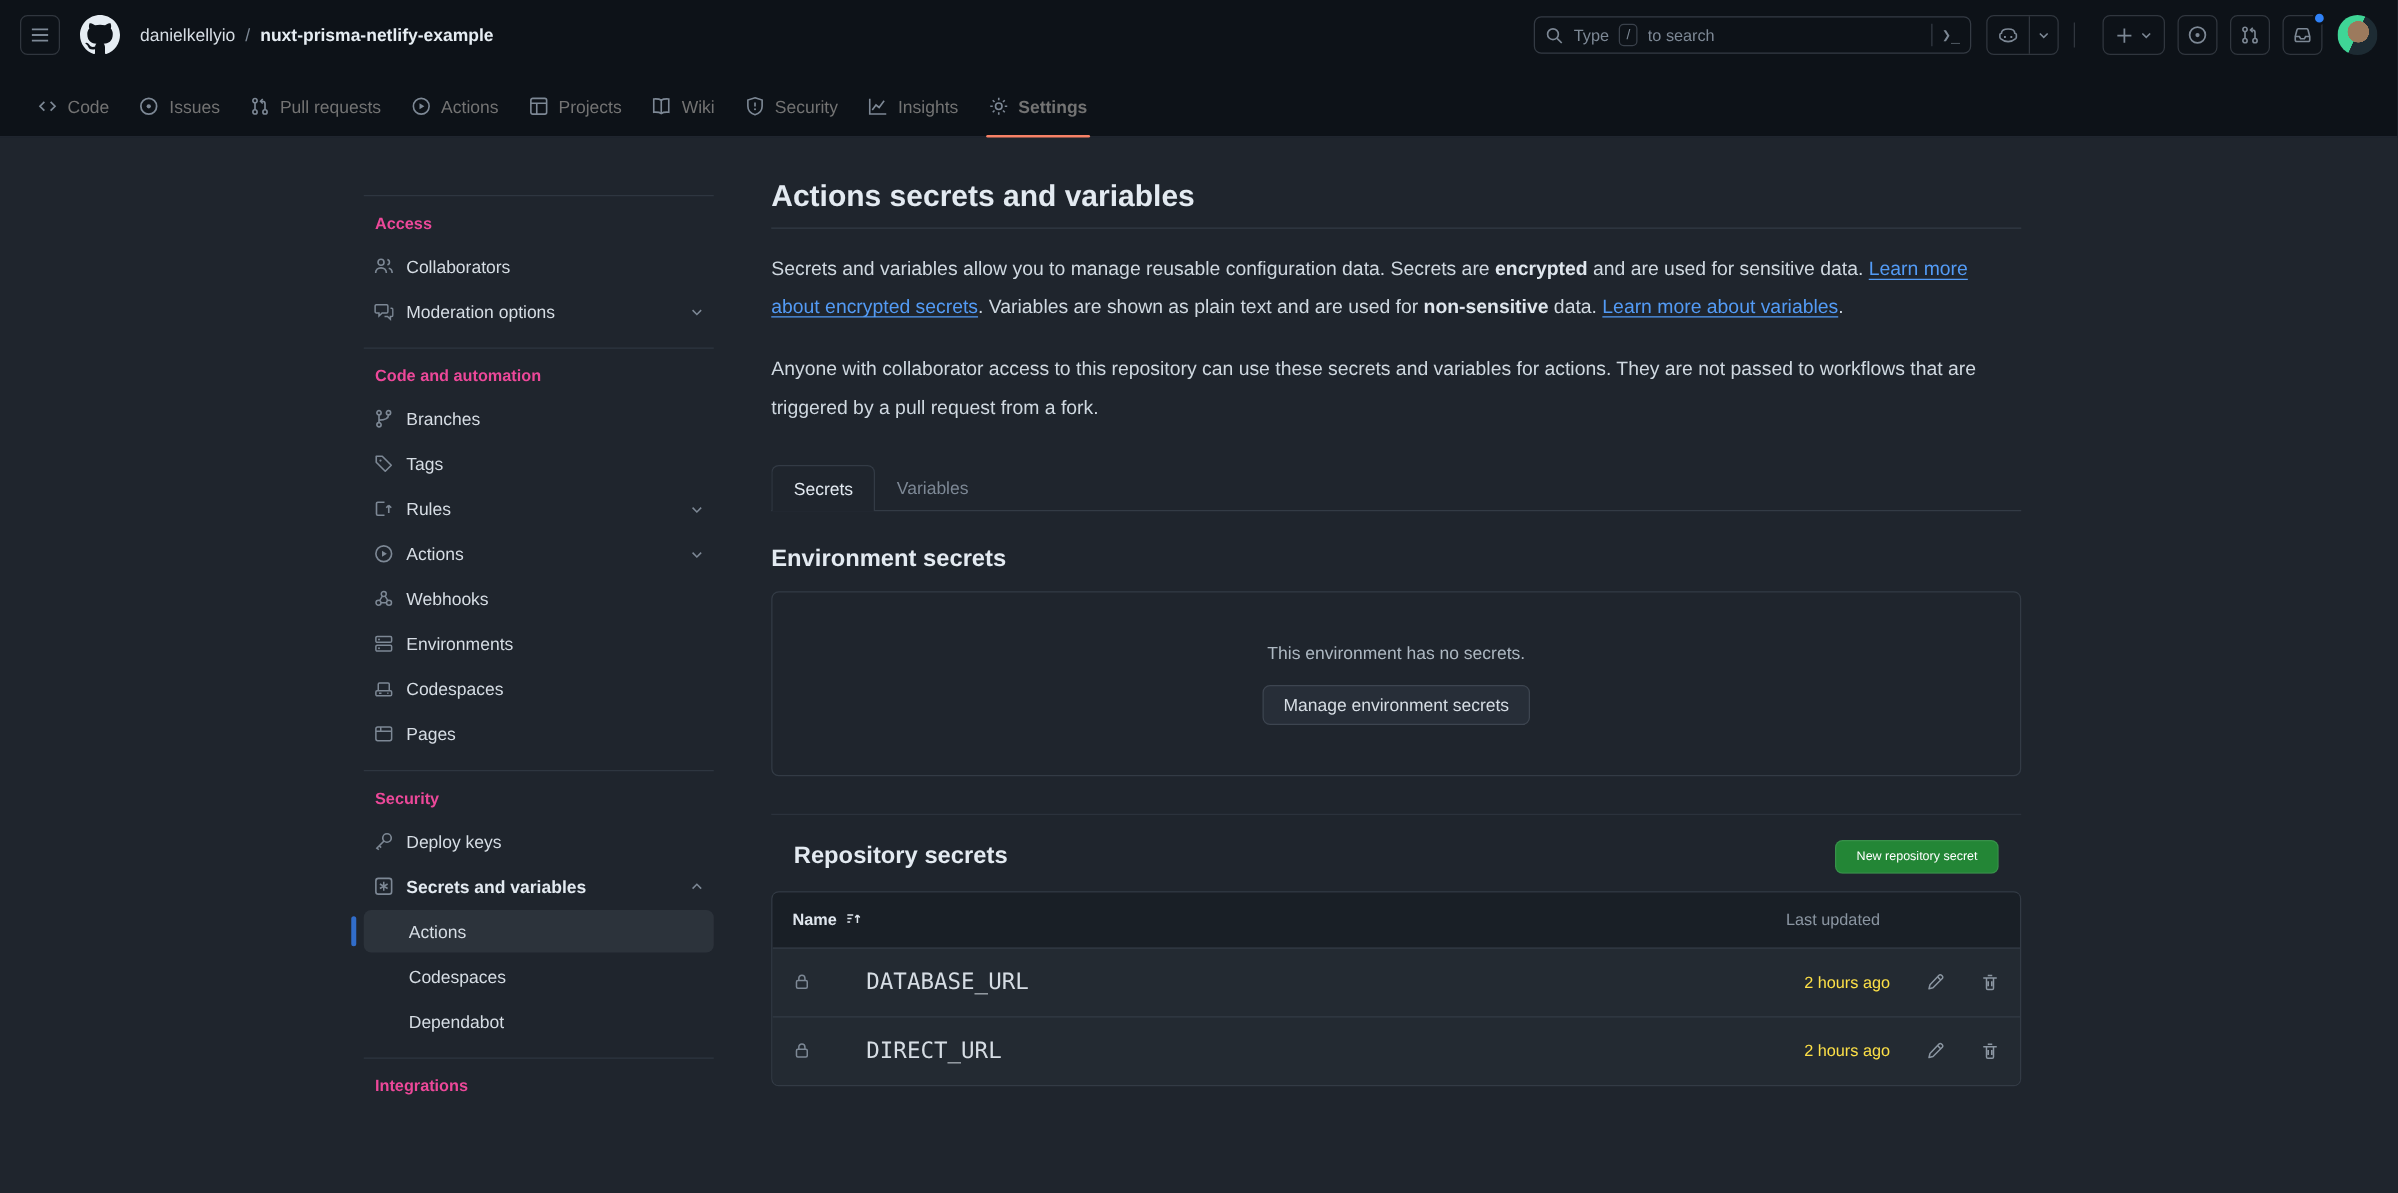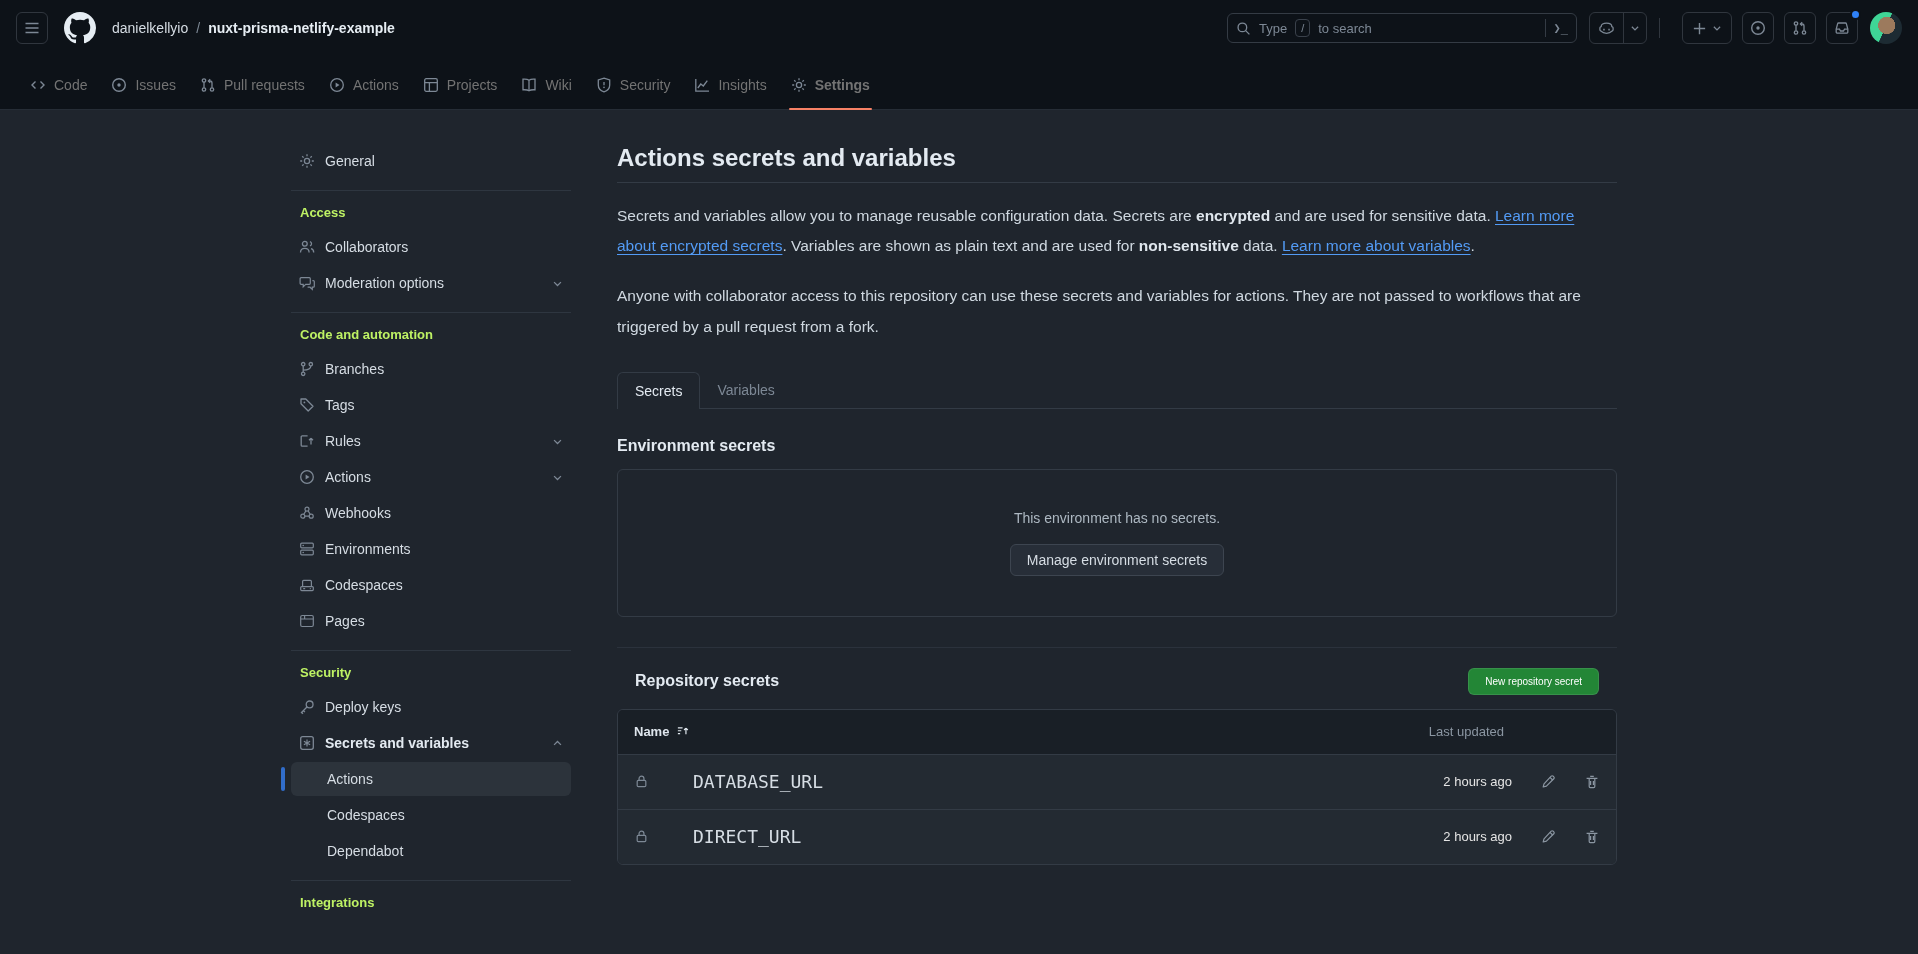--- a/index.html
+++ b/index.html
@@ -79,39 +79,39 @@
   .nav-item .chev { margin-left:auto; color:#7d8895; }
   .nav-item.bold { font-weight:600; color:#e3eaf1; }
   .nav-item.sub { padding-left:36px; color:#d6dde4; }
   .nav-item.selected { background:rgba(205,217,229,0.08); }
   .nav-item.selected::before {
     content:""; position:absolute; left:-10px; top:5px; bottom:5px; width:4px;
     border-radius:2px; background:#316dca;
   }
   .side-divider { border:0; border-top:1px solid #2e3640; margin:12px 0 14px 10px; }
   .side-title {
-    font-size:13px; font-weight:700; color:#bef264; padding-left:19px; margin:4px 0 10px;
+    font-size:13px; font-weight:700; color:#ec4899; padding-left:19px; margin:4px 0 10px;
   }
 
   
   .main { flex:1; min-width:0; }
   .page-title {
     font-size:24px; font-weight:600; color:#e3eaf1; padding-bottom:10px;
     border-bottom:1px solid #333b45; margin-bottom:18px;
   }
   .para { font-size:15.5px; line-height:1.95; color:#cfd8e0; margin-bottom:20px; }
   .para b { font-weight:700; color:#dfe6ed; }
   .link { color:#539bf5; text-decoration:underline; text-underline-offset:3px; cursor:pointer; }
   .tabnav { display:flex; border-bottom:1px solid #333b45; margin:30px 0 28px; }
   .tabnav-tab { padding:10px 17px; font-size:14px; color:#7d8895; cursor:pointer; }
   .tabnav-tab.active {
     color:#e3eaf1; background:#1f252d; border:1px solid #333b45; border-bottom:none;
     border-radius:6px 6px 0 0; margin-bottom:-1px;
   }
-  .section-h { font-size:16px; font-weight:600; color:#e3eaf1; }
+  .section-h { font-size:19px; font-weight:600; color:#e3eaf1; }
   .empty-box {
     border:1px solid #333b45; border-radius:6px; height:148px; margin-top:14px;
     display:flex; flex-direction:column; align-items:center; justify-content:center; gap:18px;
   }
   .empty-msg { font-size:14px; color:#adb8c2; }
   .btn {
     display:inline-flex; align-items:center; font-size:14px; font-weight:500; color:#d6dde4;
     background:#272e38; border:1px solid #3d4550; border-radius:6px; padding:7px 16px;
     cursor:pointer;
   }
@@ -130,21 +130,21 @@
   .th-name { display:flex; align-items:center; gap:7px; font-weight:700; color:#dfe6ed; cursor:pointer; }
   .th-updated { margin-left:auto; margin-right:96px; color:#8b96a2; }
   .srow {
     display:flex; align-items:center; height:55px; padding:0 16px; background:#232a32;
     border-top:1px solid #333b45;
   }
   .secret-name {
     margin-left:12px; font-family:"DejaVu Sans Mono",monospace; font-size:18px; color:#d6dde4;padding-left:32px;
   }
   .srow-right { margin-left:auto; display:flex; align-items:center; gap:28px; }
-  .updated { font-size:13px; color:#e5e5e5; }
+  .updated { font-size:13px; color:#fde047; }
   .rowbtn { background:none; border:none; color:#8b96a2; cursor:pointer; padding:0; }
 </style>
 </head>
 <body>
 
 <div class="header">
   <div class="hrow1">
     <button class="iconbtn">
       <svg width="16" height="16" viewBox="0 0 16 16">
           <path d="M1.5 3.5h13M1.5 8h13M1.5 12.5h13" stroke="currentColor" stroke-width="1.5" fill="none"></path>
@@ -286,27 +286,20 @@
           <path d="M8 1.2v2M8 12.8v2M1.2 8h2M12.8 8h2M3.2 3.2l1.4 1.4M11.4 11.4l1.4 1.4M12.8 3.2l-1.4 1.4M4.6 11.4l-1.4 1.4" stroke="currentColor" stroke-width="1.3"></path>
         </svg>
       <span>Settings</span>
     </div>
   </div>
 </div>
 
 <div class="layout">
 
   <nav class="sidebar">
-    <div class="nav-item">
-      <svg class="ico" width="16" height="16" viewBox="0 0 16 16">
-          <circle cx="8" cy="8" r="2.6" stroke="currentColor" stroke-width="1.3" fill="none"></circle>
-          <path d="M8 1.2v2M8 12.8v2M1.2 8h2M12.8 8h2M3.2 3.2l1.4 1.4M11.4 11.4l1.4 1.4M12.8 3.2l-1.4 1.4M4.6 11.4l-1.4 1.4" stroke="currentColor" stroke-width="1.3"></path>
-        </svg>
-      <span>General</span>
-    </div>
     <hr class="side-divider">
 
     <div class="side-title">Access</div>
     <div class="nav-item">
       <svg class="ico" width="16" height="16" viewBox="0 0 16 16">
           <circle cx="5.8" cy="4.8" r="2.4" stroke="currentColor" stroke-width="1.3" fill="none"></circle>
           <path d="M1.5 13.4c0-2.6 1.9-4.1 4.3-4.1s4.3 1.5 4.3 4.1" stroke="currentColor" stroke-width="1.3" fill="none"></path>
           <path d="M10.9 2.7a2.1 2.1 0 0 1 0 4.1M12 9.6c1.7.4 2.7 1.8 2.7 3.8" stroke="currentColor" stroke-width="1.3" fill="none"></path>
         </svg>
       <span>Collaborators</span>

